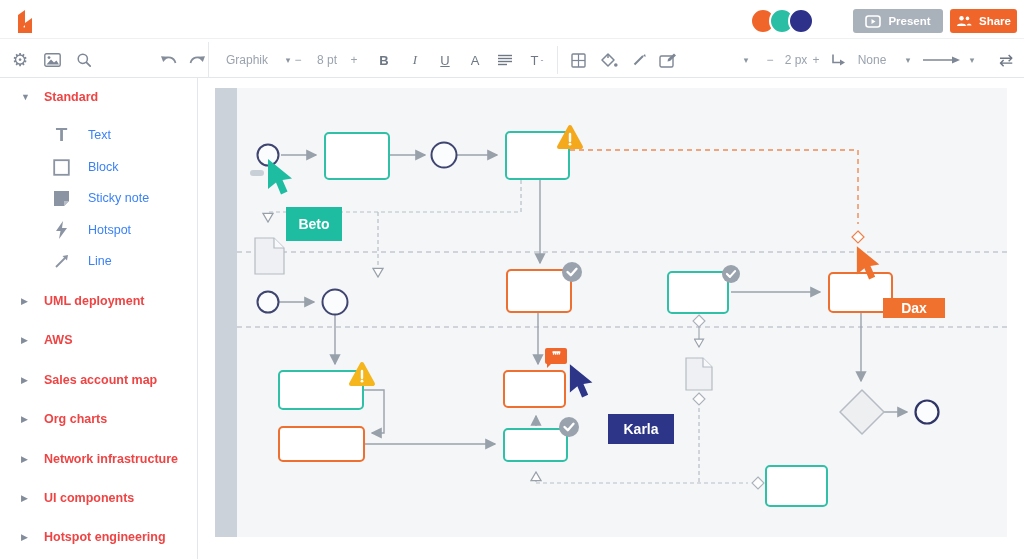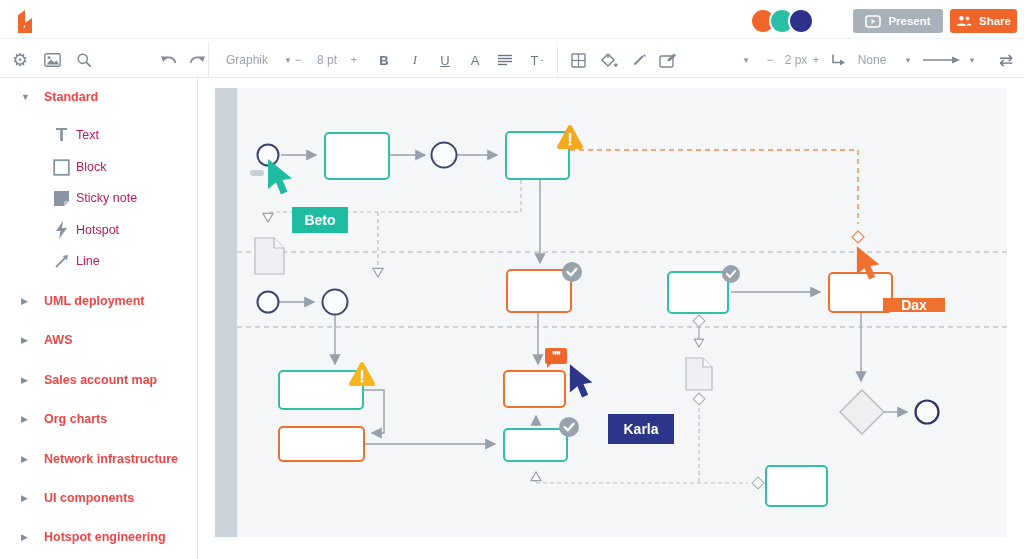--- a/index.html
+++ b/index.html
@@ -23,35 +23,35 @@
   .tbsym { font-size:13px; color:#6e7885; }
   .chev { font-size:9px; color:#8b94a1; }
   .vsep { position:absolute; top:4px; height:28px; width:1px; background:#e6e9ec; }
 
   
   #sidebar { position:absolute; left:0; top:78px; width:198px; height:481px; background:#fff; border-right:1px solid #e4e7ea; }
   .sb-row { position:absolute; left:0; width:198px; height:22px; display:flex; align-items:center; cursor:pointer; }
   .sb-tri { position:absolute; left:21px; font-size:9px; color:#828c9b; }
   .sb-head { position:absolute; left:44px; font-size:12.5px; font-weight:bold; color:#ef4444; }
   .sb-ico { position:absolute; left:52px; width:19px; height:19px; display:flex; align-items:center; justify-content:center; color:#8b94a3; }
-  .sb-lab { position:absolute; left:76px; font-size:12.5px; color:#be185d; }
+  .sb-lab { position:absolute; left:88px; font-size:12.5px; color:#3b82f6; }
 
   
   #canvas { position:absolute; left:198px; top:78px; width:826px; height:481px; background:#fff; overflow:hidden; }
   #page { position:absolute; left:17px; top:10px; width:792px; height:449px; background:#f4f6f8; }
   #lanebar { position:absolute; left:17px; top:10px; width:22px; height:449px; background:#ccd2da; }
   #wires { position:absolute; left:0; top:0; }
   .node { position:absolute; background:#fff; border:2px solid; border-radius:5px; }
   .teal { border-color:#2fc0a7; }
   .orange { border-color:#ee7030; }
   .ucursor { position:absolute; }
   .ulabel { position:absolute; color:#fff; font-weight:bold; font-size:14px; display:flex; align-items:center; justify-content:center; }
-  #beto-label { left:94px; top:129px; width:56px; height:26px; background:#1ebda2; }
+  #beto-label { left:88px; top:129px; width:56px; height:34px; background:#1ebda2; }
   #karla-label { left:402px; top:336px; width:66px; height:30px; background:#2c3587;margin-left:8px; }
-  #dax-label { left:685px; top:220px; width:62px; height:14px; background:#f0712e; }
+  #dax-label { left:685px; top:220px; width:62px; height:20px; background:#f0712e; }
   #comment-badge { position:absolute; left:347px; top:270px; width:22px; height:16px; background:#f0662b; border-radius:2px; color:#fff; font-size:9px; font-weight:bold; text-align:center; line-height:15px; letter-spacing:-1px; }
   #comment-badge:after { content:""; position:absolute; left:2px; bottom:-4px; border-top:5px solid #f0662b; border-right:5px solid transparent; }
   #mini-pill { position:absolute; left:52px; top:92px; width:14px; height:6px; border-radius:3px; background:#c9cfd6; }
 </style>
 </head>
 <body>
 
 <div id="app">
 
   <div id="header">

